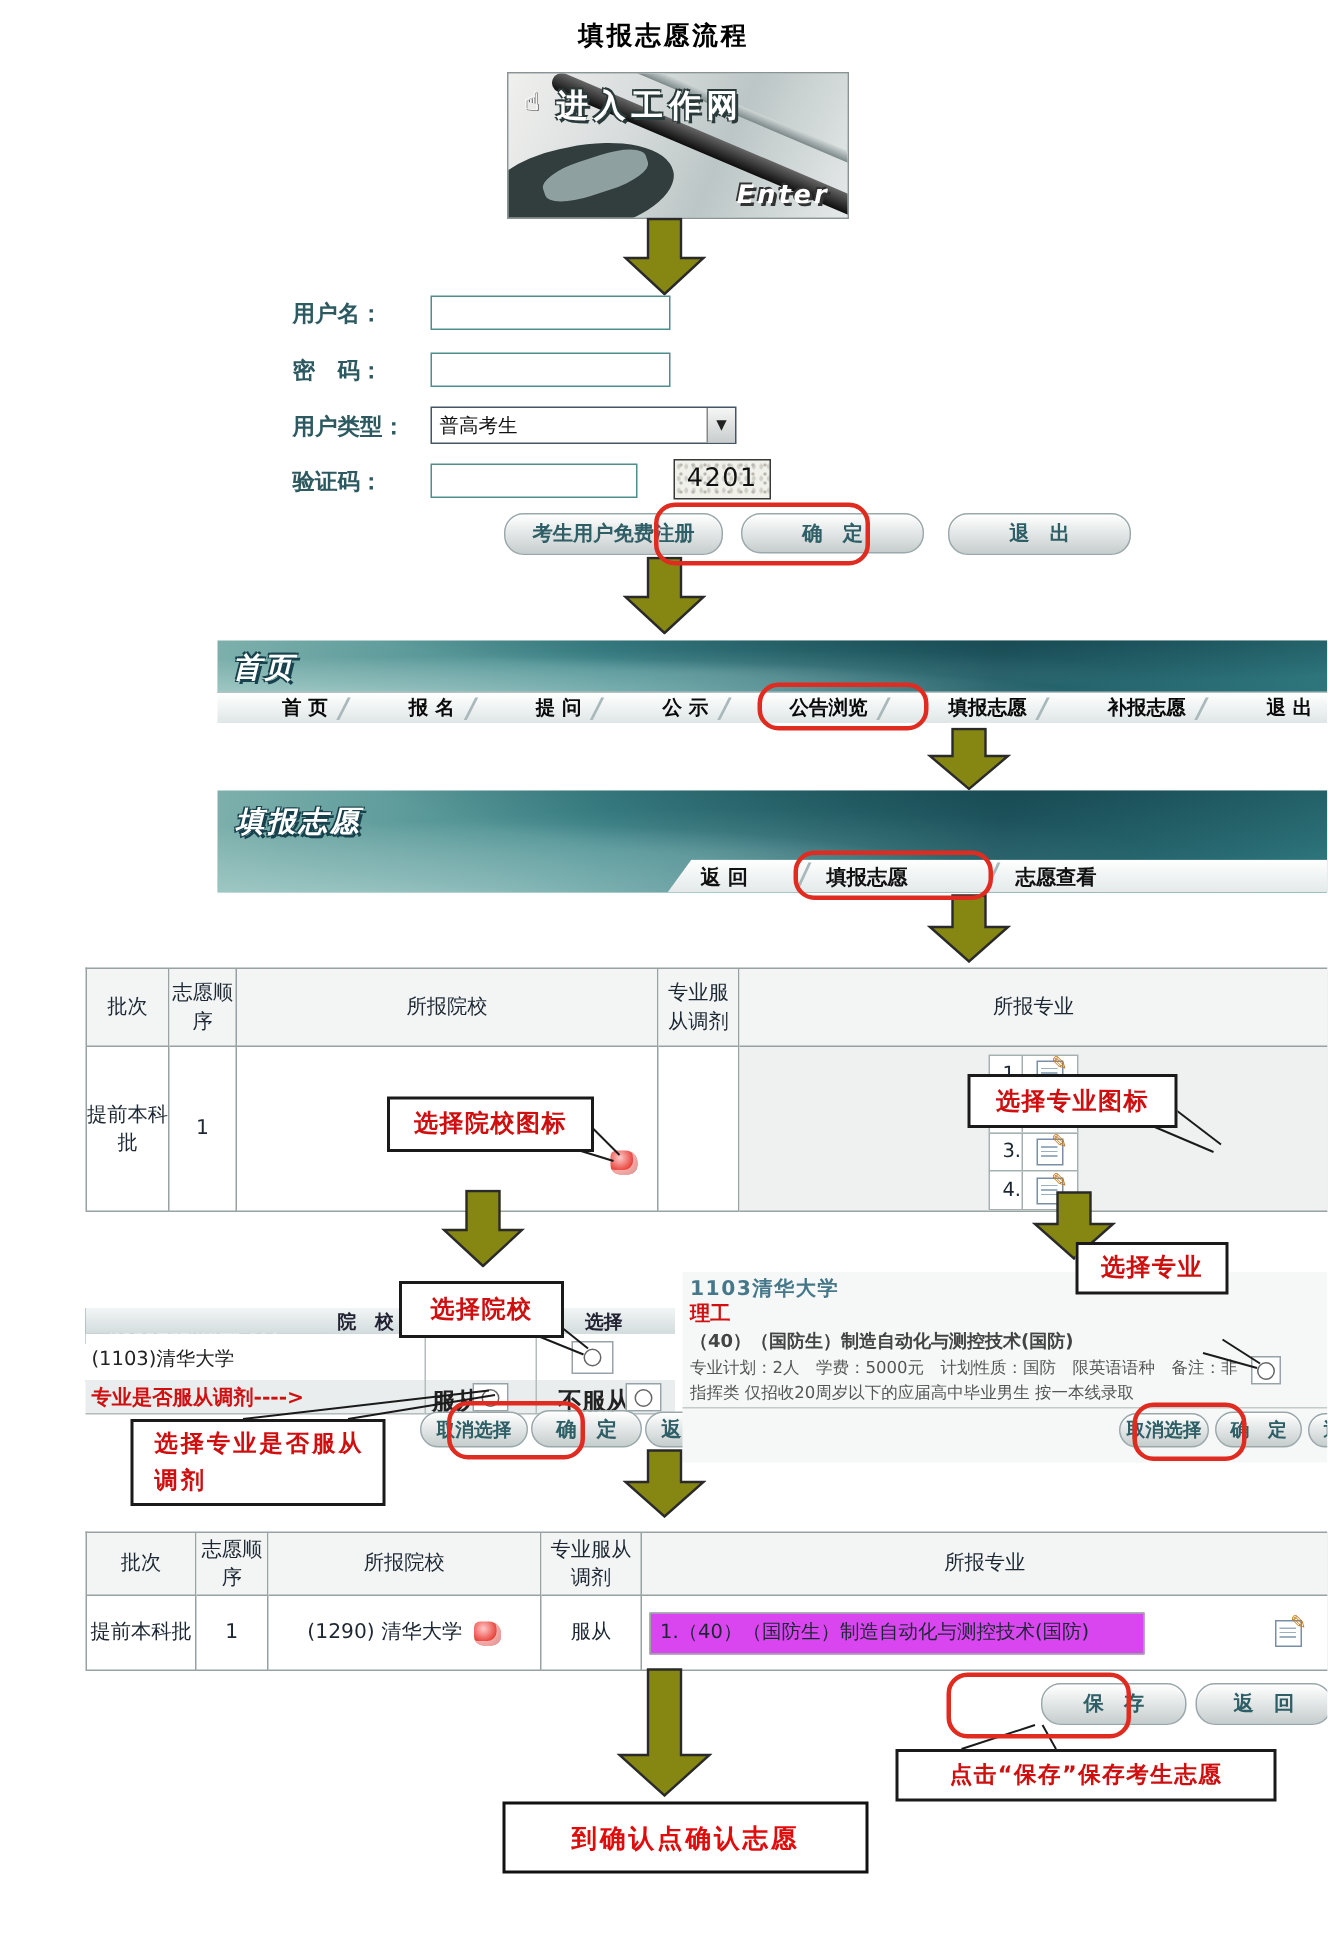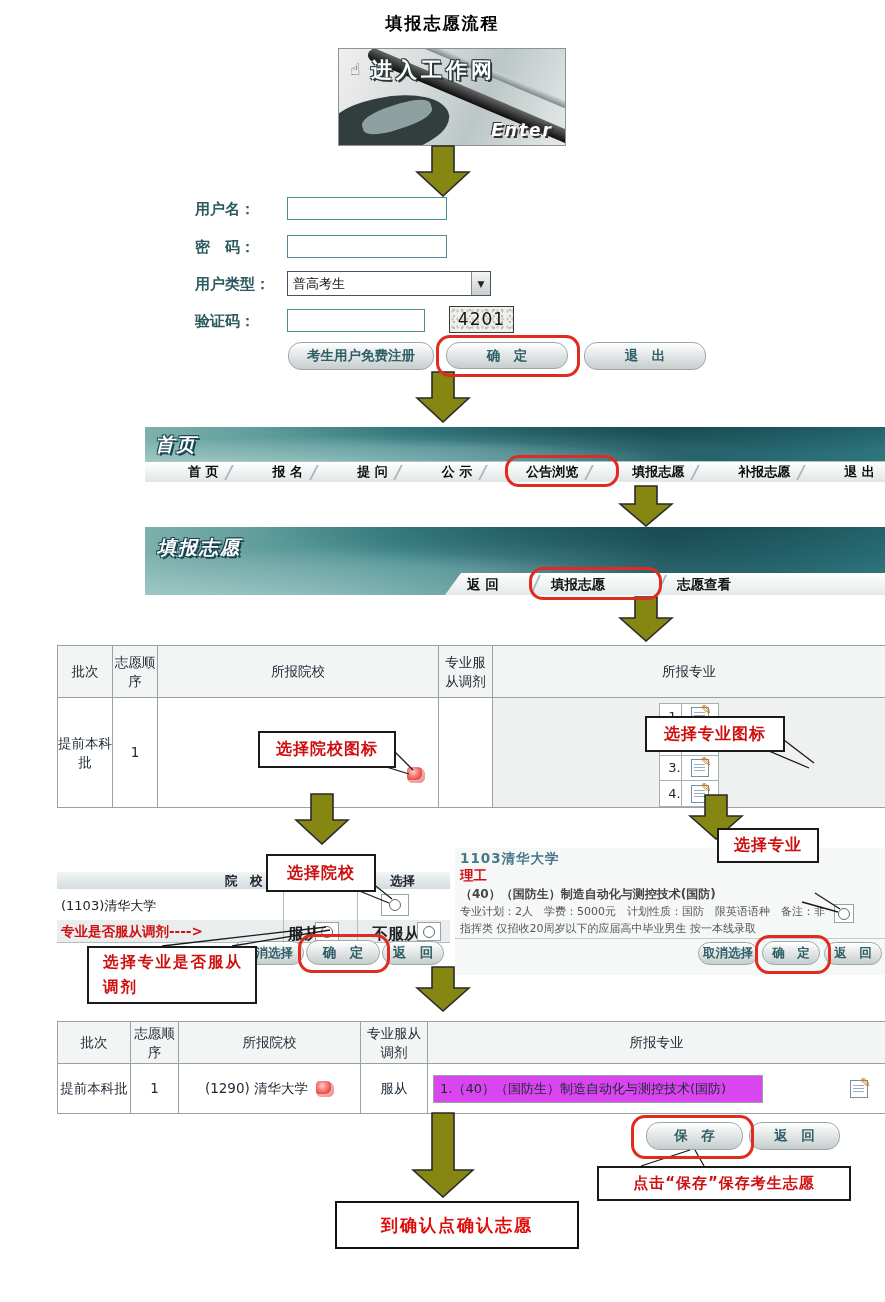--- a/index.html
+++ b/index.html
@@ -34,21 +34,21 @@
   .select .val{flex:1;font-size:13px;padding:3px 0 0 5px;color:#111;}
   .dd-btn{width:18px;border-left:1px solid #888;background:linear-gradient(#f6f6f6,#c9cdcd);
     display:flex;align-items:center;justify-content:center;font-size:9px;color:#222;}
   .captcha{position:absolute;border:1px solid #3a3a3a;color:#111;font-weight:normal;font-size:17px;
     text-align:center;line-height:24px;letter-spacing:1px;background:#f1f1ec;
     background-image:radial-gradient(#b9b9b1 1px,transparent 1.4px),radial-gradient(#cfcfc6 1px,transparent 1.3px);
     background-size:8px 6px,5px 8px;}
 
   .pill{position:absolute;border:1px solid #9aa8ac;border-radius:13px;font-size:13.5px;font-weight:bold;
     color:#2f5f66;display:flex;align-items:center;justify-content:center;
-    background:linear-gradient(#ffffff,#e7eaea 42%,#c6cdcd);box-shadow:inset 0 1px 0 #fff;}
+    background:linear-gradient(#ffffff,#e7eaea 42%,#c6cdcd);box-shadow:inset 0 1px 0 #fff;margin-left:48px;}
 
   .ring{position:absolute;border:3px solid #e02b20;border-radius:14px;z-index:6;pointer-events:none;}
 
   
   .teal{background:
     radial-gradient(ellipse at 18% 135%,rgba(205,232,227,.75),transparent 55%),
     radial-gradient(ellipse at 72% -35%,rgba(8,42,52,.55),transparent 60%),
     radial-gradient(ellipse at 45% 60%,rgba(255,255,255,.12),transparent 50%),
     linear-gradient(100deg,#7db0ac,#3c8589 35%,#235f68 70%,#2e757c);}
   .banner-title{color:#fff;font-weight:bold;font-style:italic;font-size:19px;letter-spacing:2px;

